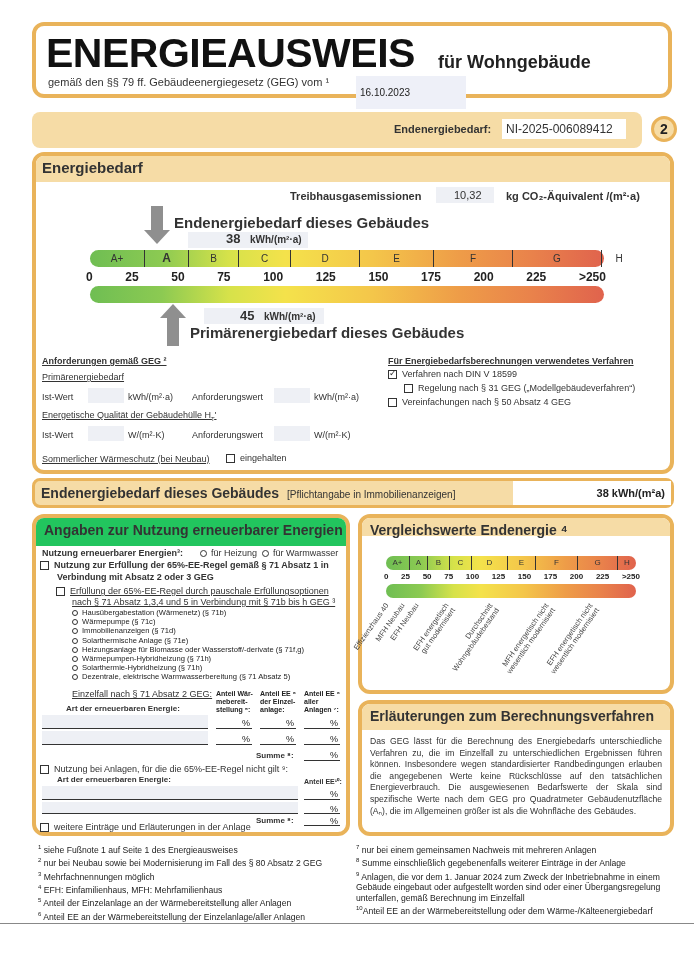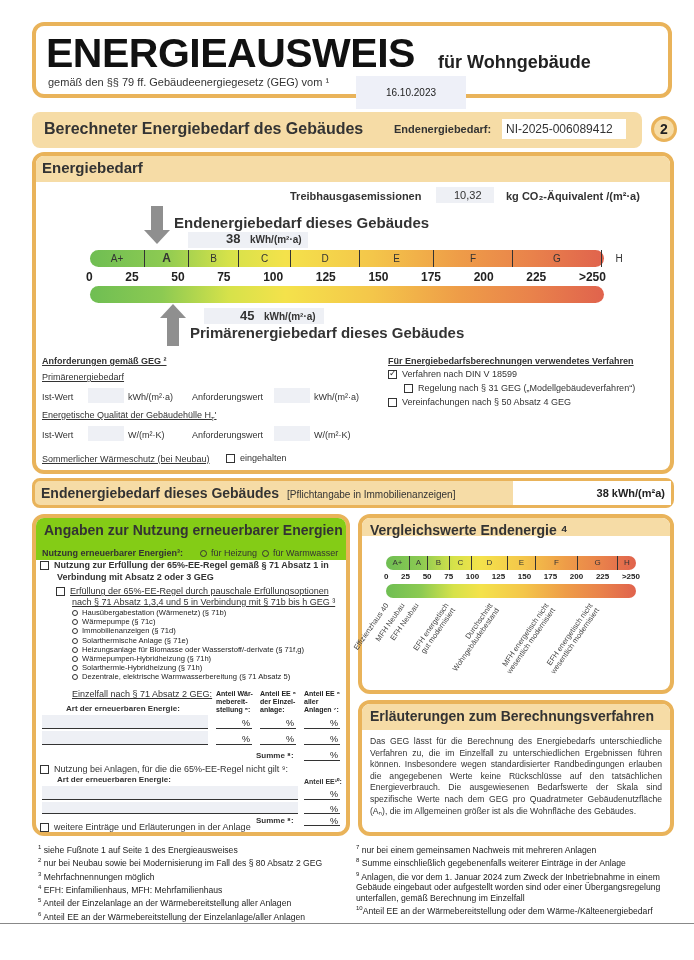--- a/index.html
+++ b/index.html
@@ -3,21 +3,21 @@
 <meta charset="utf-8">
 <style>
   * { box-sizing: border-box; margin: 0; padding: 0; }
   html, body { width: 694px; height: 960px; background: #ffffff; overflow: hidden; }
   body { font-family: "Liberation Sans", sans-serif; color: #222; position: relative; }
 
   .abs { position: absolute; }
   .frame { border: 4px solid #e9b35a; border-radius: 12px; background: #fff; }
 
   
-  #hdr { left: 32px; top: 22px; width: 640px; height: 76px; text-align: center; }
+  #hdr { left: 32px; top: 22px; width: 640px; height: 76px; }
   #hdr .big { position: absolute; left: 10px; top: 4px; font-size: 41px; font-weight: bold; letter-spacing: -0.5px; color: #111; }
   #hdr .sub1 { position: absolute; left: 402px; top: 26px; font-size: 18px; font-weight: bold; color: #222; }
   #hdr .law { position: absolute; left: 12px; top: 50px; font-size: 11px; color: #333; }
   #hdr .date { position: absolute; left: 320px; top: 50px; font-size: 10px; background: #eef0f8; padding: 11px 4px; width: 110px; }
 
   
   #bar2 { left: 32px; top: 112px; width: 610px; height: 36px; background: #f6dca6; border-radius: 8px; }
   #bar2 .t { position: absolute; left: 12px; top: 8px; font-size: 16px; font-weight: bold; color: #333; }
   #bar2 .reg { position: absolute; left: 362px; top: 11px; font-size: 11px; font-weight: bold; color: #333; }
   #bar2 .regval { position: absolute; left: 470px; top: 7px; width: 124px; height: 20px; background: #fff; font-size: 12px; padding: 3px 4px; color: #333; }
@@ -46,21 +46,21 @@
   .rad { display: inline-block; width: 7px; height: 7px; border: 1px solid #333; border-radius: 50%; vertical-align: middle; margin-right: 4px; }
 
   
   #endbar { left: 32px; top: 478px; width: 642px; height: 30px; background: #f6dca6; border: 3px solid #e9b35a; border-radius: 8px; }
   #endbar .t { position: absolute; left: 6px; top: 4px; font-size: 14px; font-weight: bold; color: #333; }
   #endbar .p { position: absolute; left: 252px; top: 8px; font-size: 10px; color: #333; }
   #endbar .v { position: absolute; left: 478px; top: 0px; width: 158px; height: 24px; background: #fff; font-size: 11px; font-weight: bold; text-align: right; padding: 6px 6px 0 16px; color: #222; }
 
   
   #ren { left: 32px; top: 514px; width: 318px; height: 322px; }
-  #ren .hbar { position: absolute; left: 0; top: 0; width: 100%; height: 42px; background: #84cc16; border-radius: 8px 8px 0 0; }
+  #ren .hbar { position: absolute; left: 0; top: 0; width: 100%; height: 28px; background: #22c55e; border-radius: 8px 8px 0 0; }
   #ren .hbar span { position: absolute; left: 8px; top: 4px; font-size: 14px; font-weight: bold; color: #333; }
   .uline { position: absolute; border-bottom: 1px solid #333; }
   .pct { position: absolute; font-size: 9px; text-align: right; }
 
   
   #verg { left: 358px; top: 514px; width: 316px; height: 180px; }
   #verg .hbar { position: absolute; left: 0; top: 0; width: 100%; height: 18px; background: #f6dca6; border-radius: 8px 8px 0 0; }
   #verg .hbar span { position: absolute; left: 8px; top: 4px; font-size: 14px; font-weight: bold; color: #333; }
   .rot { position: absolute; font-size: 7.5px; color: #444; transform: rotate(-55deg); transform-origin: right top; white-space: nowrap; text-align: right; line-height: 8px; }
 
@@ -78,21 +78,20 @@
 <body>
 
 <div id="hdr" class="abs frame">
   <span class="big">ENERGIEAUSWEIS</span>
   <span class="sub1">für Wohngebäude</span>
   <span class="law">gemäß den §§ 79 ff. Gebäudeenergiegesetz (GEG) vom ¹</span>
   <span class="date">16.10.2023</span>
 </div>
 
 <div id="bar2" class="abs">
-  <span class="t">Berechneter Energiebedarf des Gebäudes</span>
   <span class="reg">Endenergiebedarf:</span>
   <span class="regval">NI-2025-006089412</span>
 </div>
 <div id="badge" class="abs">2</div>
 
 <div id="eb" class="abs frame">
   <div class="hbar">
       <span>Energiebedarf</span>
     </div>
 

